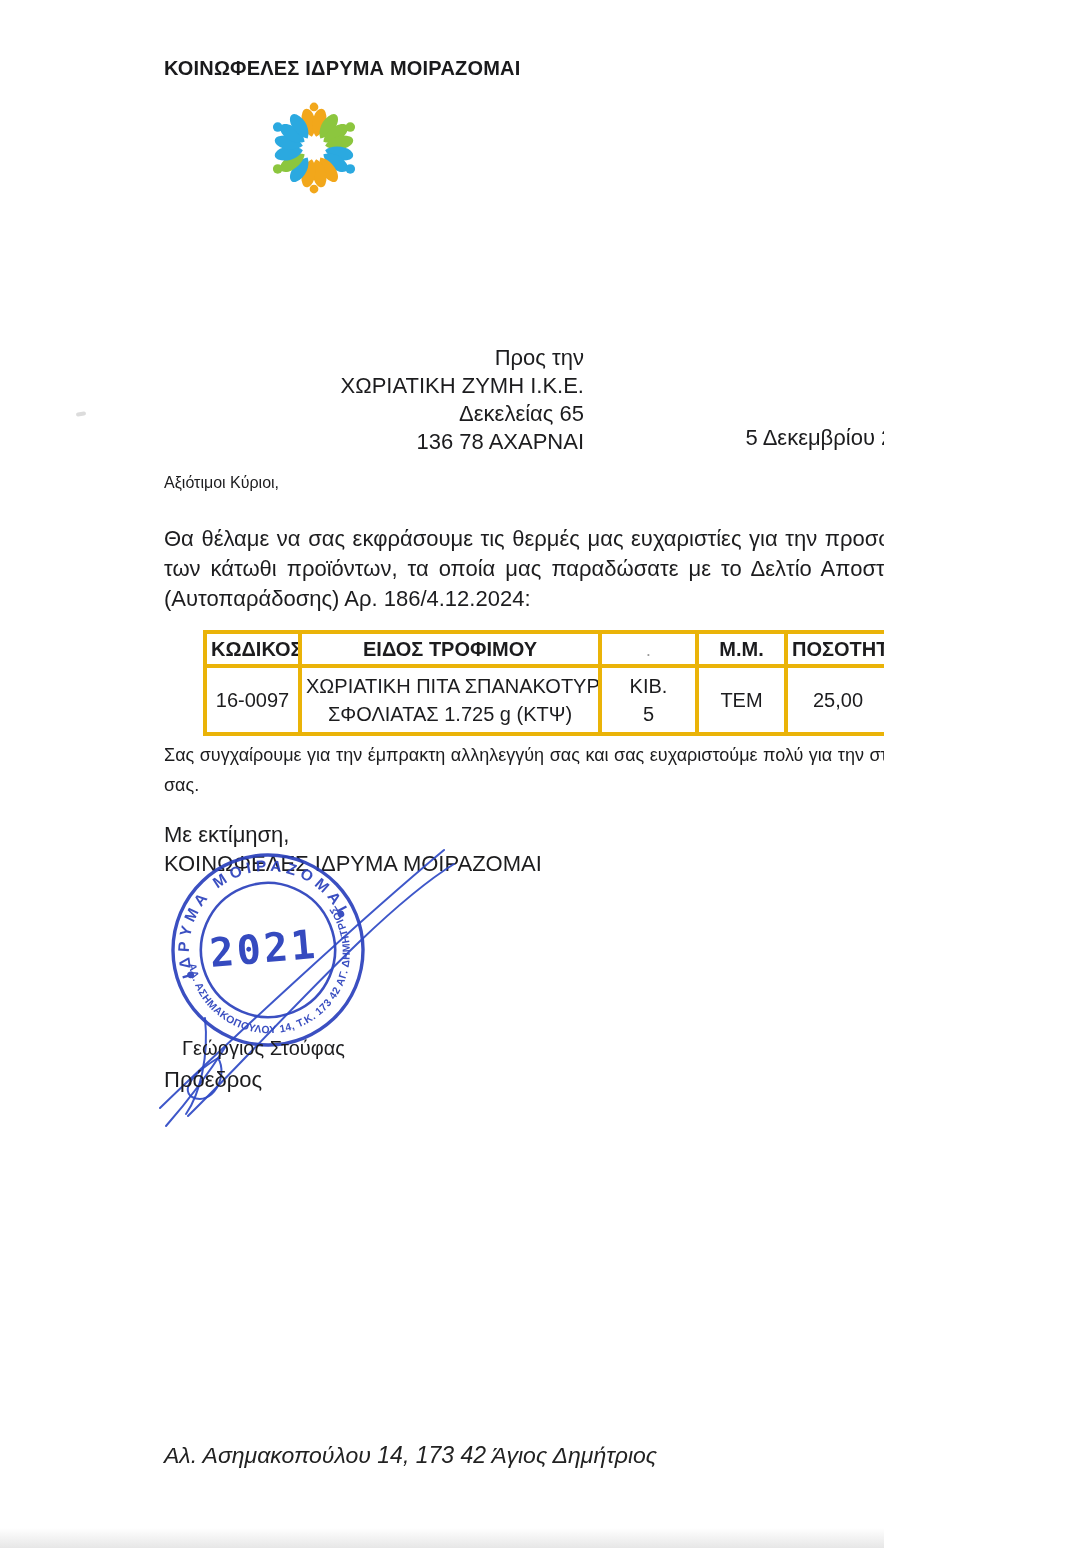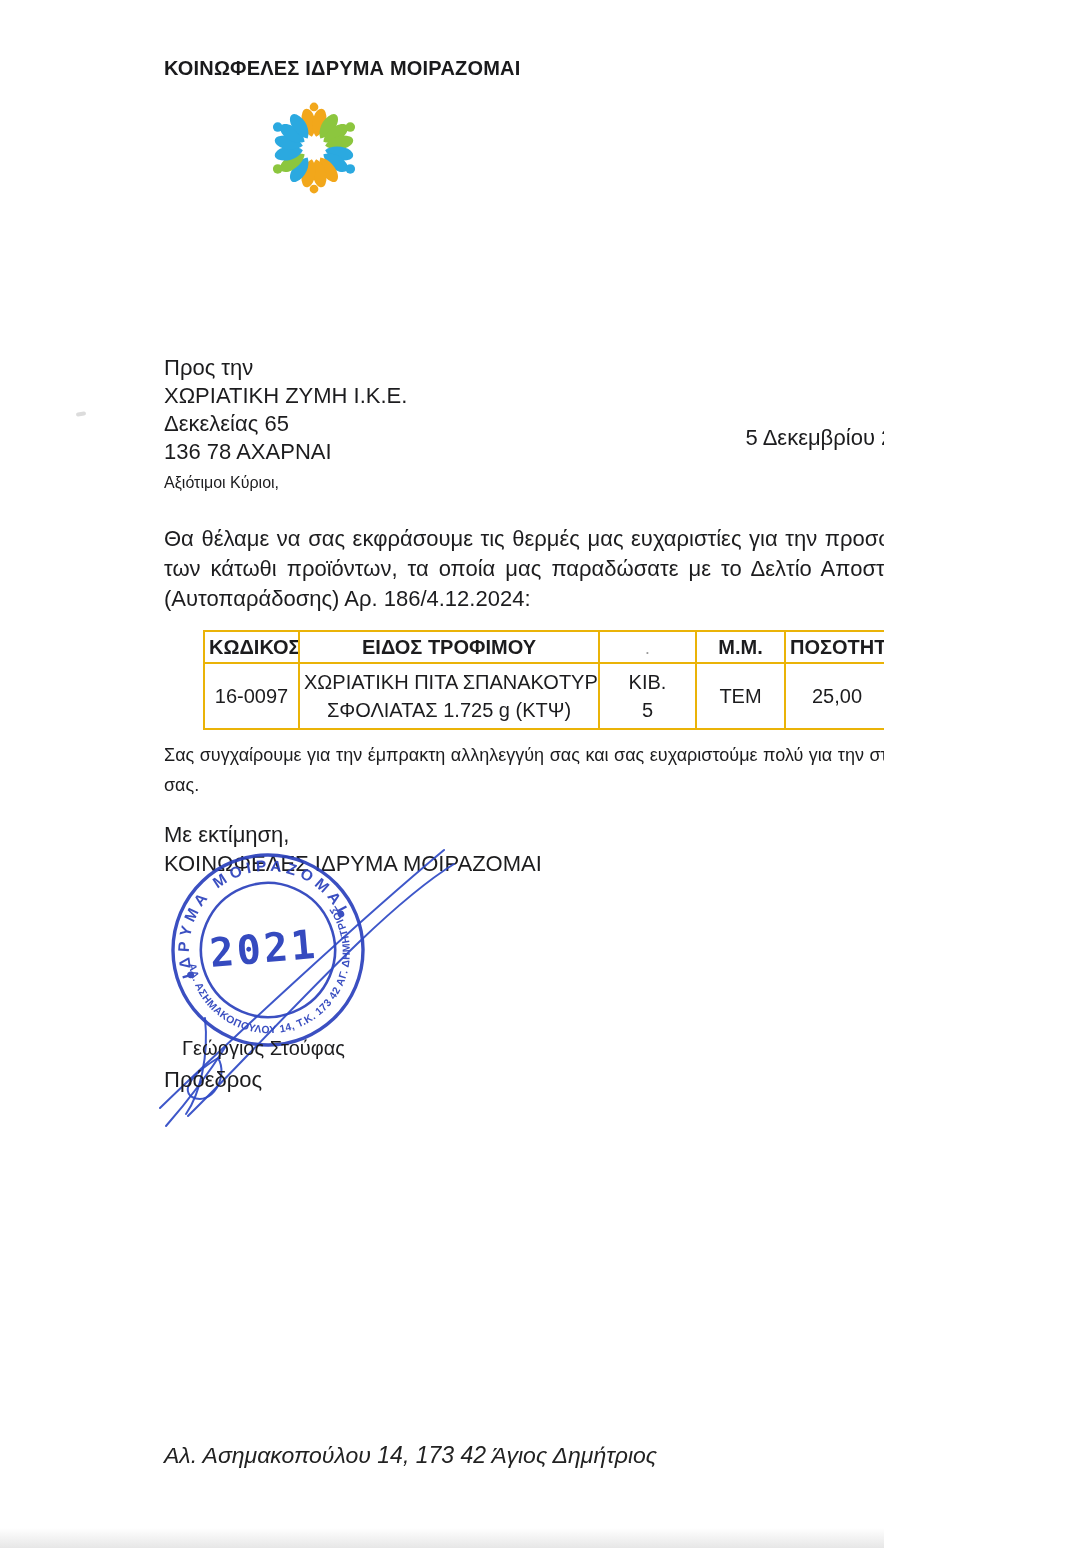--- a/index.html
+++ b/index.html
@@ -23,41 +23,41 @@
   
   .logo-mark{left:266px;top:100px;}
   .logo-wordmark{
     left:205px;top:190px;width:220px;
     text-align:center;
     font-size:27px;font-weight:400;letter-spacing:4px;
     color:#6e7073;
   }
 
   
-  .recipient{left:164px;top:354px;width:420px;font-size:22px;line-height:28px;}
+  .recipient{left:164px;top:344px;width:420px;font-size:22px;line-height:28px;text-align:right;}
   .date{left:630px;top:425px;width:300px;font-size:22px;text-align:right;}
 
   
   .salutation{left:164px;top:474px;width:500px;font-size:16px;}
   .body-par{
     left:164px;top:524px;width:766px;margin:0;
     font-size:22px;line-height:30px;text-align:justify;
   }
   .closing-par{
     left:164px;top:740px;width:766px;margin:0;
     font-size:18px;line-height:30px;text-align:justify;
   }
 
   
   .donation-table{
     left:203px;top:630px;width:685px;
     border-collapse:collapse;table-layout:fixed;
   }
   .donation-table th,.donation-table td{
-    border:2px solid #eab308;
+    border:4px solid #eab308;
     padding:0 4px;
     text-align:center;vertical-align:middle;
     font-size:20px;
     overflow:hidden;white-space:nowrap;
   }
   .donation-table th{font-weight:bold;height:30px;}
   .donation-table td{height:64px;font-weight:normal;}
   .cell-two-line div{line-height:28px;}
   .hdr-dot{color:#9a9a9a;font-size:12px;}
 

